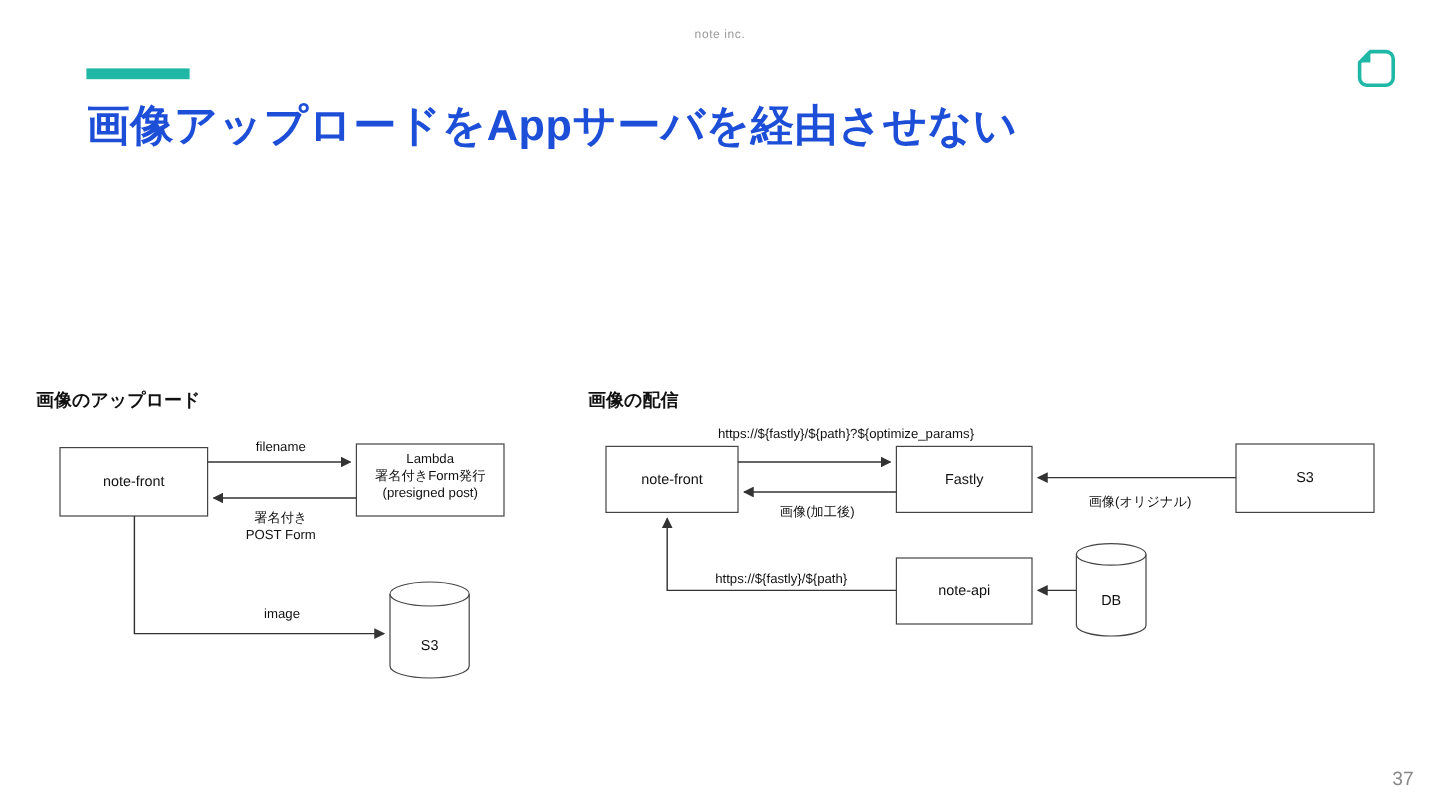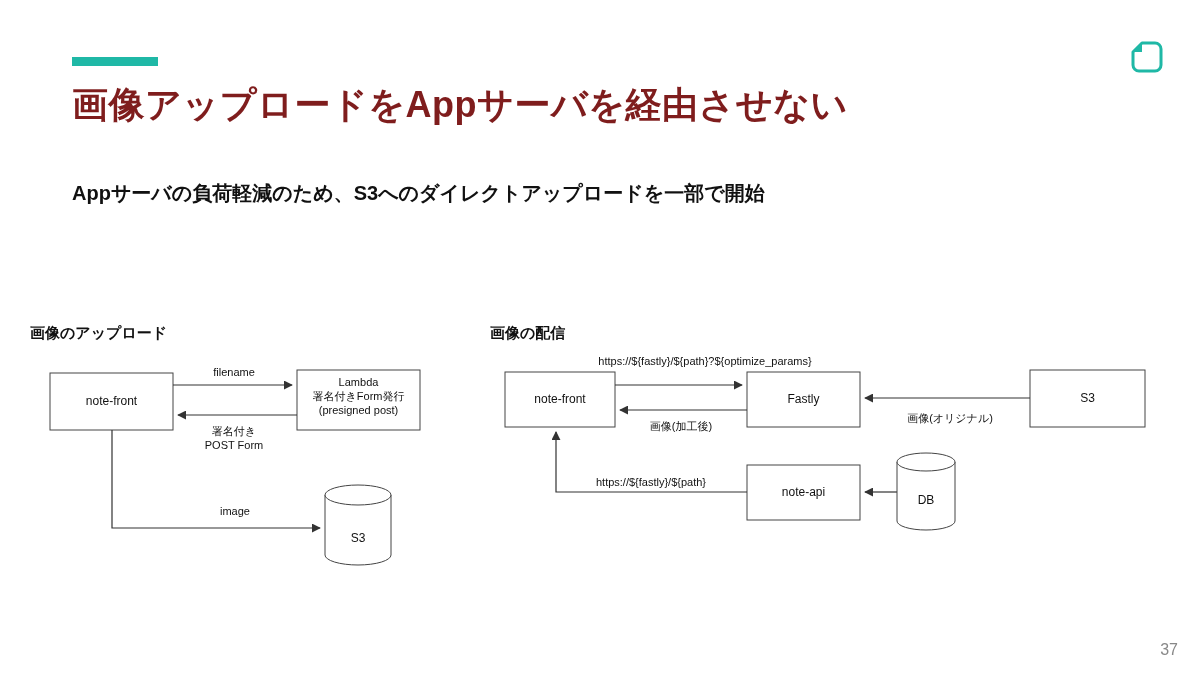--- a/index.html
+++ b/index.html
@@ -32,21 +32,21 @@
     position: absolute;
     top: 57px; left: 72px;
     width: 86px; height: 9px;
     background: #1fb8a6;
   }
   .title {
     position: absolute;
     top: 84px; left: 72px;
     font-size: 36px;
     font-weight: 800;
-    color: #7f1d1d;
+    color: #1d4ed8;
     letter-spacing: 0.5px;
     line-height: 1.15;
   }
   .subtitle {
     position: absolute;
     top: 180px; left: 72px;
     font-size: 20px;
     font-weight: 700;
     color: #111111;
   }
@@ -66,30 +66,30 @@
   .small-label { font-size: 11px; }
   .edge-label { font-size: 11px; }
   .box { fill: #ffffff; stroke: #444444; stroke-width: 1; }
   .edge { stroke: #333333; stroke-width: 1.2; fill: none; }
 </style>
 </head>
 <body>
 
 <div class="slide">
 
+  <div class="brand">note inc.</div>
 
   <svg class="logo" viewBox="0 0 34 34" aria-hidden="true">
     <path d="M12 3 h13 a6 6 0 0 1 6 6 v16 a6 6 0 0 1 -6 6 h-16 a6 6 0 0 1 -6 -6 v-13 z" fill="none" stroke="#1fb8a6" stroke-width="3" stroke-linejoin="round"></path>
     <path d="M3 12 L12 3 L12 12 z" fill="#1fb8a6"></path>
   </svg>
 
   <div class="accent-bar"></div>
 
   <h1 class="title">画像アップロードをAppサーバを経由させない</h1>
-  <p class="subtitle">Appサーバの負荷軽減のため、S3へのダイレクトアップロードを一部で開始</p>
 
   <svg class="dgm" style="left:30px; top:318px;" width="430" height="262" viewBox="0 0 430 262">
     <defs>
       <marker id="arw1" viewBox="0 0 10 10" refX="9" refY="5" markerWidth="7.5" markerHeight="7.5" orient="auto">
         <path d="M0,0 L10,5 L0,10 z" fill="#333333"></path>
       </marker>
     </defs>
 
     <text class="dgm-title" x="0" y="20">画像のアップロード</text>
 

